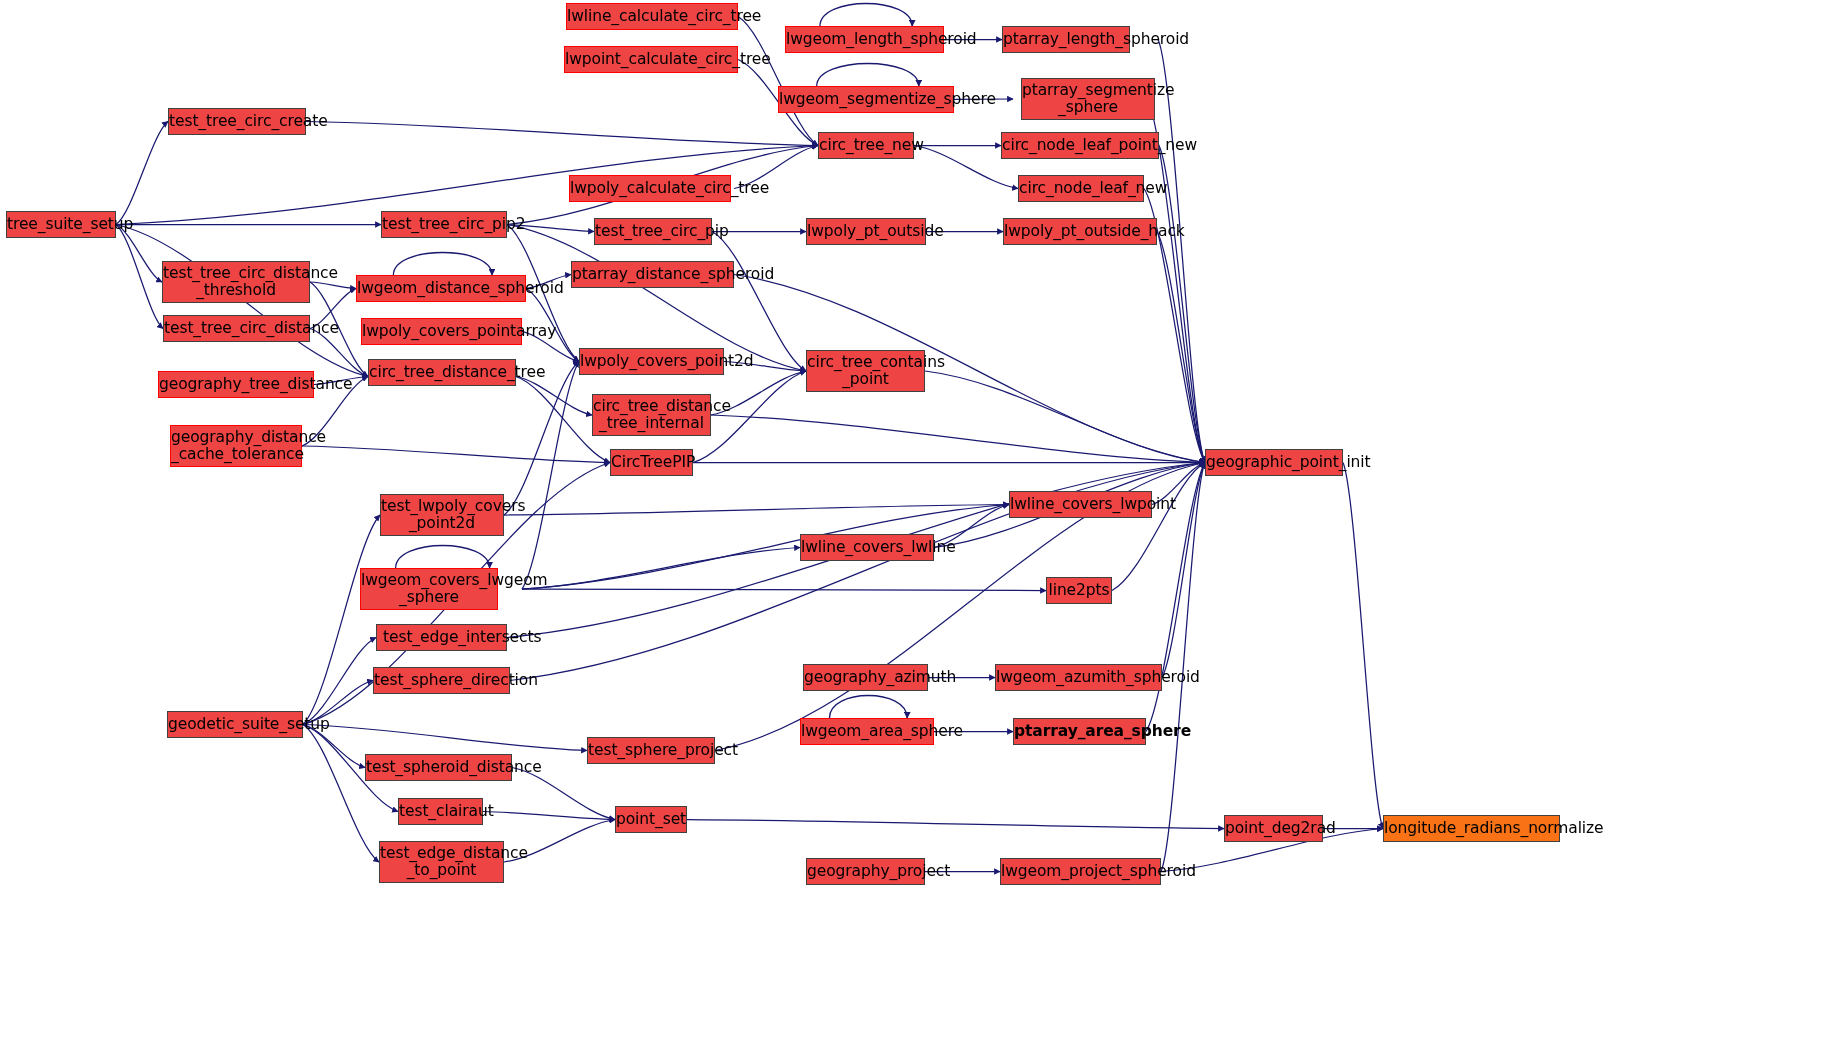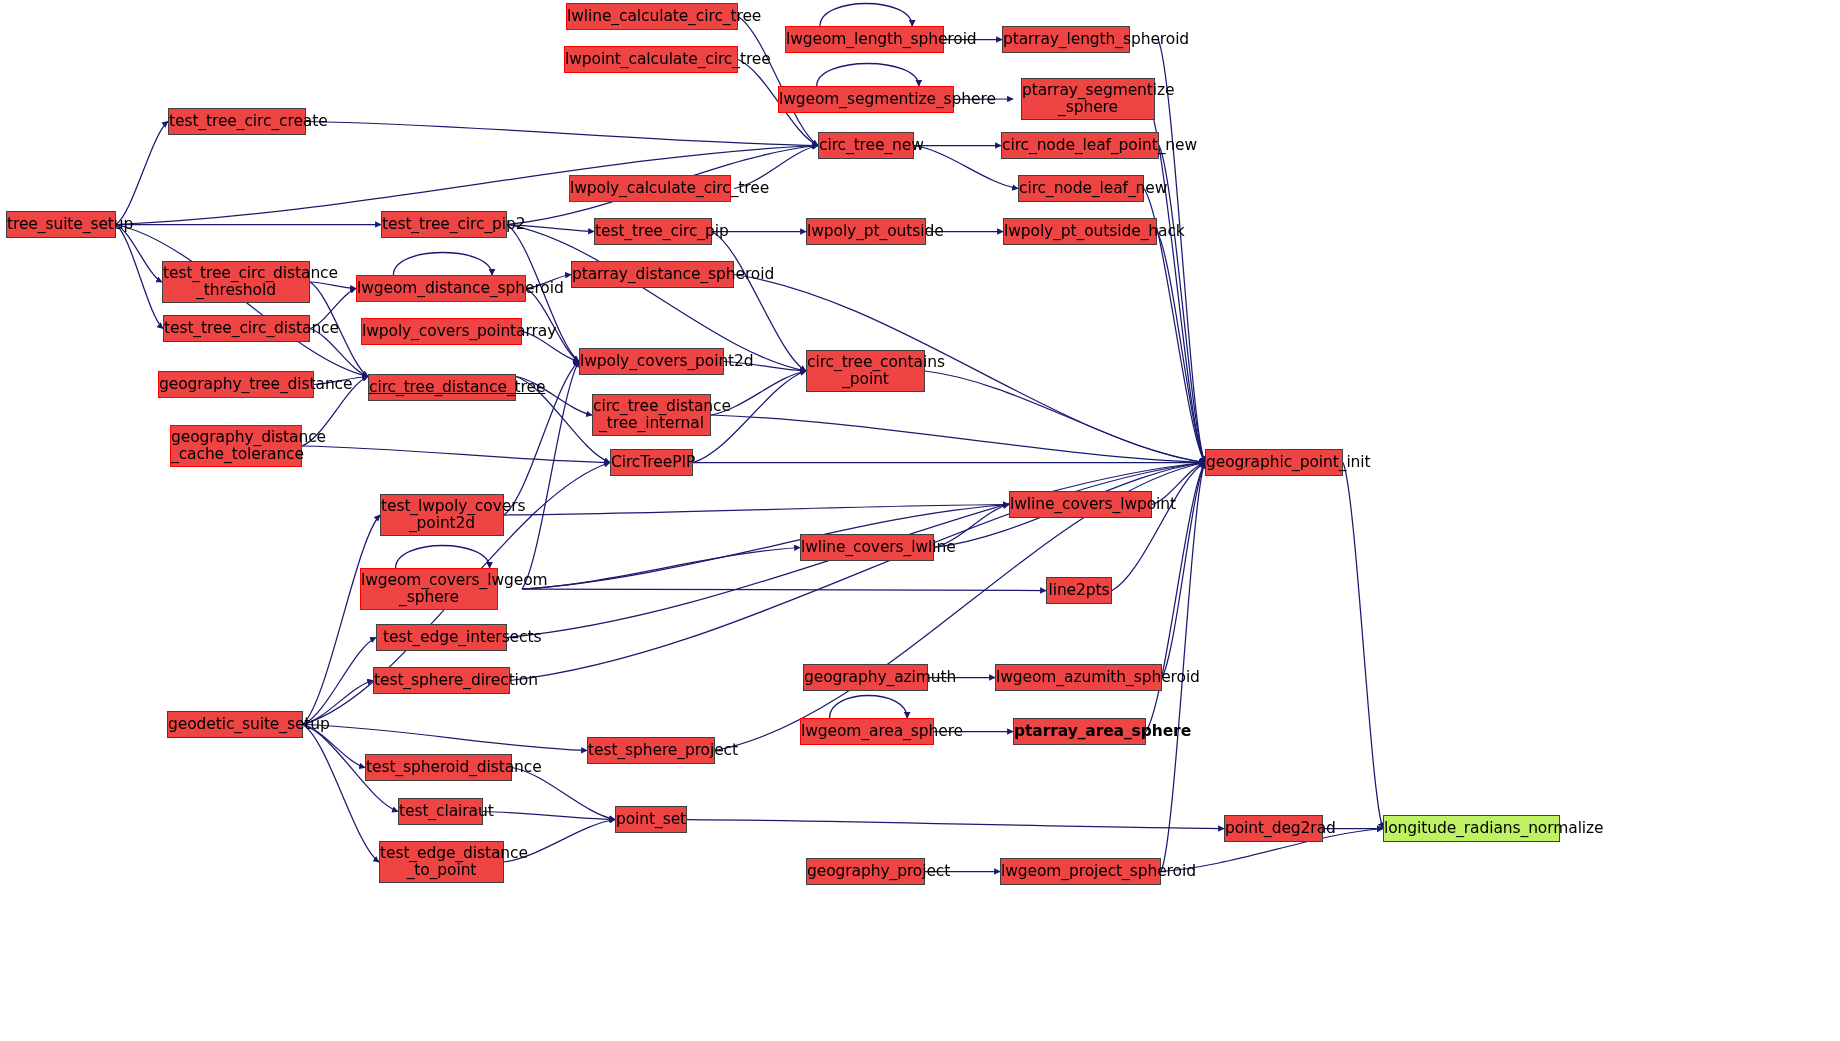--- a/index.html
+++ b/index.html
@@ -42,21 +42,21 @@
     color: #000000;
     font-size: 15.5px;
     line-height: 17px;
     white-space: pre;
     letter-spacing: -0.1px;
   }
   .node.red {
     border-color: #ff0000;
   }
   .node.filled {
-    background: #bef264;
+    background: #f97316;
   }
   .node .lbl {
     display: block;
     width: 100%;
     padding: 0 3px;
   }
 </style>
 </head>
 <body>
 
@@ -175,21 +175,21 @@
       <div class="node" style="left: 162px; top: 261px; width: 148px; height: 42px;"><span class="lbl">test_tree_circ_distance
 _threshold</span></div>
       <div class="node red" style="left: 356px; top: 275px; width: 170px; height: 27px;"><span class="lbl">lwgeom_distance_spheroid</span></div>
       <div class="node" style="left: 571px; top: 261px; width: 163px; height: 27px;"><span class="lbl">ptarray_distance_spheroid</span></div>
       <div class="node" style="left: 163px; top: 315px; width: 147px; height: 27px;"><span class="lbl">test_tree_circ_distance</span></div>
       <div class="node red" style="left: 361px; top: 318px; width: 161px; height: 27px;"><span class="lbl">lwpoly_covers_pointarray</span></div>
       <div class="node" style="left: 579px; top: 348px; width: 145px; height: 27px;"><span class="lbl">lwpoly_covers_point2d</span></div>
       <div class="node" style="left: 806px; top: 350px; width: 119px; height: 42px;"><span class="lbl">circ_tree_contains
 _point</span></div>
       <div class="node red" style="left: 158px; top: 371px; width: 156px; height: 27px;"><span class="lbl">geography_tree_distance</span></div>
-      <div class="node" style="left: 368px; top: 374px; width: 148px; height: 27px; text-decoration: underline;"><span class="lbl">circ_tree_distance_tree</span></div>
+      <div class="node" style="left: 368px; top: 359px; width: 148px; height: 27px;"><span class="lbl">circ_tree_distance_tree</span></div>
       <div class="node" style="left: 592px; top: 394px; width: 119px; height: 42px;"><span class="lbl">circ_tree_distance
 _tree_internal</span></div>
       <div class="node red" style="left: 170px; top: 425px; width: 132px; height: 42px;"><span class="lbl">geography_distance
 _cache_tolerance</span></div>
       <div class="node" style="left: 610px; top: 449px; width: 83px; height: 27px;"><span class="lbl">CircTreePIP</span></div>
       <div class="node" style="left: 1205px; top: 449px; width: 138px; height: 27px;"><span class="lbl">geographic_point_init</span></div>
       <div class="node" style="left: 380px; top: 494px; width: 124px; height: 42px;"><span class="lbl">test_lwpoly_covers
 _point2d</span></div>
       <div class="node" style="left: 1009px; top: 491px; width: 143px; height: 27px;"><span class="lbl">lwline_covers_lwpoint</span></div>
       <div class="node" style="left: 800px; top: 534px; width: 134px; height: 27px;"><span class="lbl">lwline_covers_lwline</span></div>

